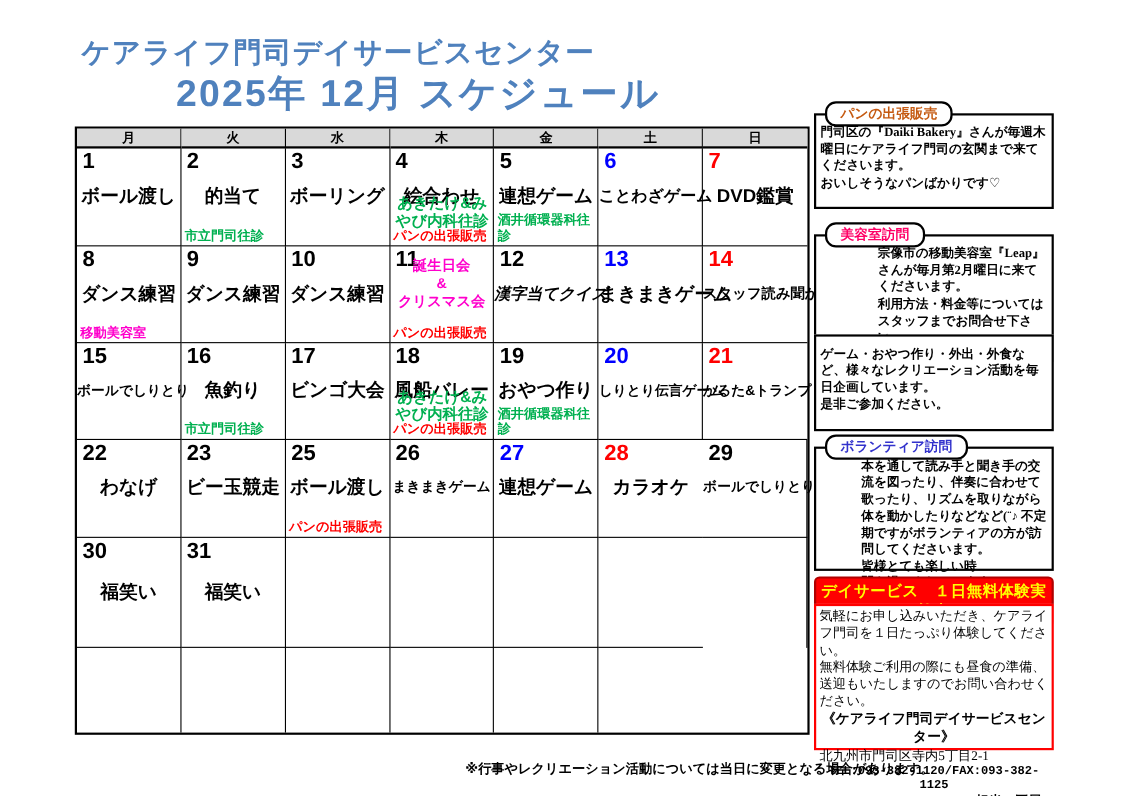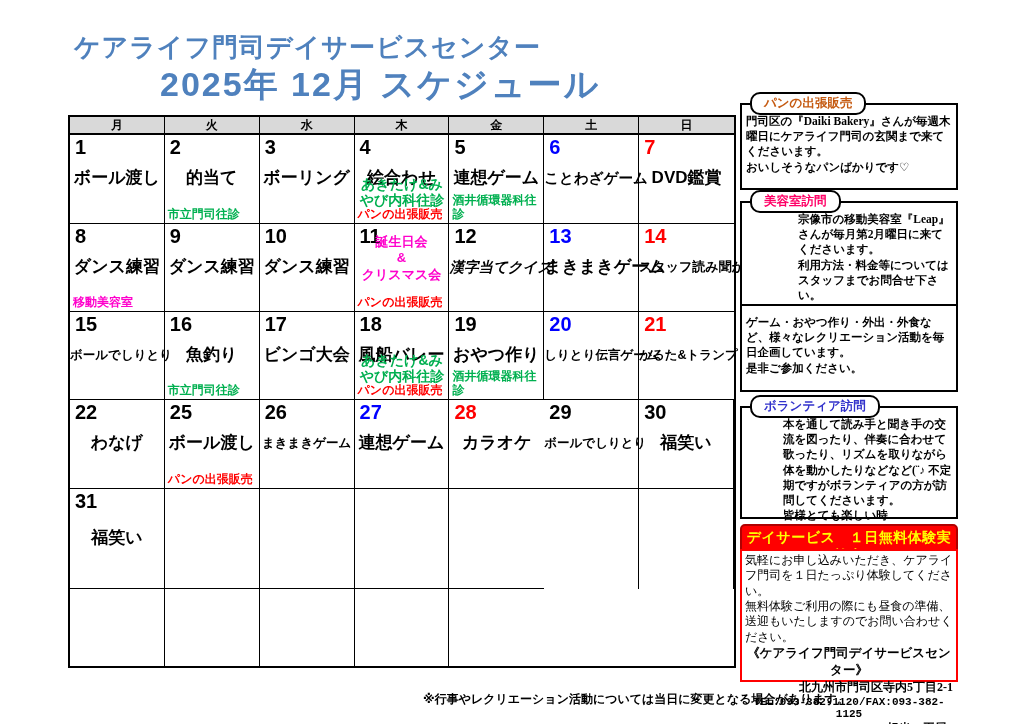--- a/index.html
+++ b/index.html
@@ -47,21 +47,21 @@
 
   
   .trial-banner{position:absolute;left:740px;top:524px;width:218px;box-sizing:border-box;
     background:var(--banner-bg);color:var(--banner-text);font-weight:bold;font-size:14px;
     text-align:center;padding:3px 0;border-radius:5px;border:2px solid #b00000;letter-spacing:0.5px;}
   .trial-body{position:absolute;left:740px;top:549px;width:218px;height:133px;box-sizing:border-box;
     border:2px solid var(--banner-bg);background:#fff;padding:2px 3px;
     font-family:"Liberation Serif","DejaVu Serif",serif;}
   .trial-text{font-size:12px;font-weight:normal;line-height:1.28;white-space:pre-line;color:#000;}
   .trial-center{text-align:center;font-size:12.5px;font-weight:bold;color:#000;}
-  .trial-addr{text-align:right;font-size:12px;font-weight:bold;color:#000;}
+  .trial-addr{text-align:left;font-size:12px;font-weight:normal;color:#000;}
   .trial-tel{text-align:center;font-size:11px;font-weight:bold;color:#000;
     font-family:"Liberation Mono","DejaVu Sans Mono",monospace;}
   .trial-staff{text-align:right;font-size:12px;font-weight:bold;color:#000;padding-right:6px;}
 
   .footer-note{position:absolute;left:423px;top:691px;font-size:12px;font-weight:bold;color:#000;}
 </style>
 </head>
 <body>
 
 <div class="title1">ケアライフ門司デイサービスセンター</div>
@@ -185,20 +185,24 @@
     </div>
     <div class="cal-cell no-rb">
       <span class="day-num day-red">21</span>
       <div class="activity act-md">かるた&amp;トランプ</div>
     </div>
     <div class="cal-cell">
       <span class="day-num">22</span>
       <div class="activity act-lg">わなげ</div>
     </div>
     <div class="cal-cell">
+      <span class="day-num">23</span>
+      <div class="activity act-lg">ビー玉競走</div>
+    </div>
+    <div class="cal-cell">
       <span class="day-num">25</span>
       <div class="activity act-lg">ボール渡し</div>
       <div class="notes">
         <div class="note-red note-sm">パンの出張販売</div>
       </div>
     </div>
     <div class="cal-cell">
       <span class="day-num">26</span>
       <div class="activity act-md">まきまきゲーム</div>
     </div>
@@ -234,21 +238,21 @@
     <div class="cal-cell no-bb"></div>
     <div class="cal-cell no-rb no-bb"></div>
   </div>
 
 <div class="info-box box-0" style="top:103px;height:87px;">
   <div class="info-title">パンの出張販売</div>
   <div class="info-body">門司区の『Daiki Bakery』さんが毎週木曜日にケアライフ門司の玄関まで来てくださいます。
 おいしそうなパンばかりです♡</div>
 </div>
 
-<div class="info-box box-1" style="top:201px;height:116px;">
+<div class="info-box box-1" style="top:213px;height:116px;">
   <div class="info-title">美容室訪問</div>
   <div class="info-body">宗像市の移動美容室『Leap』さんが毎月第2月曜日に来てくださいます。
 利用方法・料金等についてはスタッフまでお問合せ下さい。</div>
 </div>
 
 <div class="info-box box-2" style="top:304px;height:88px;">
   <div class="info-body">ゲーム・おやつ作り・外出・外食など、様々なレクリエーション活動を毎日企画しています。
 是非ご参加ください。</div>
 </div>
 

